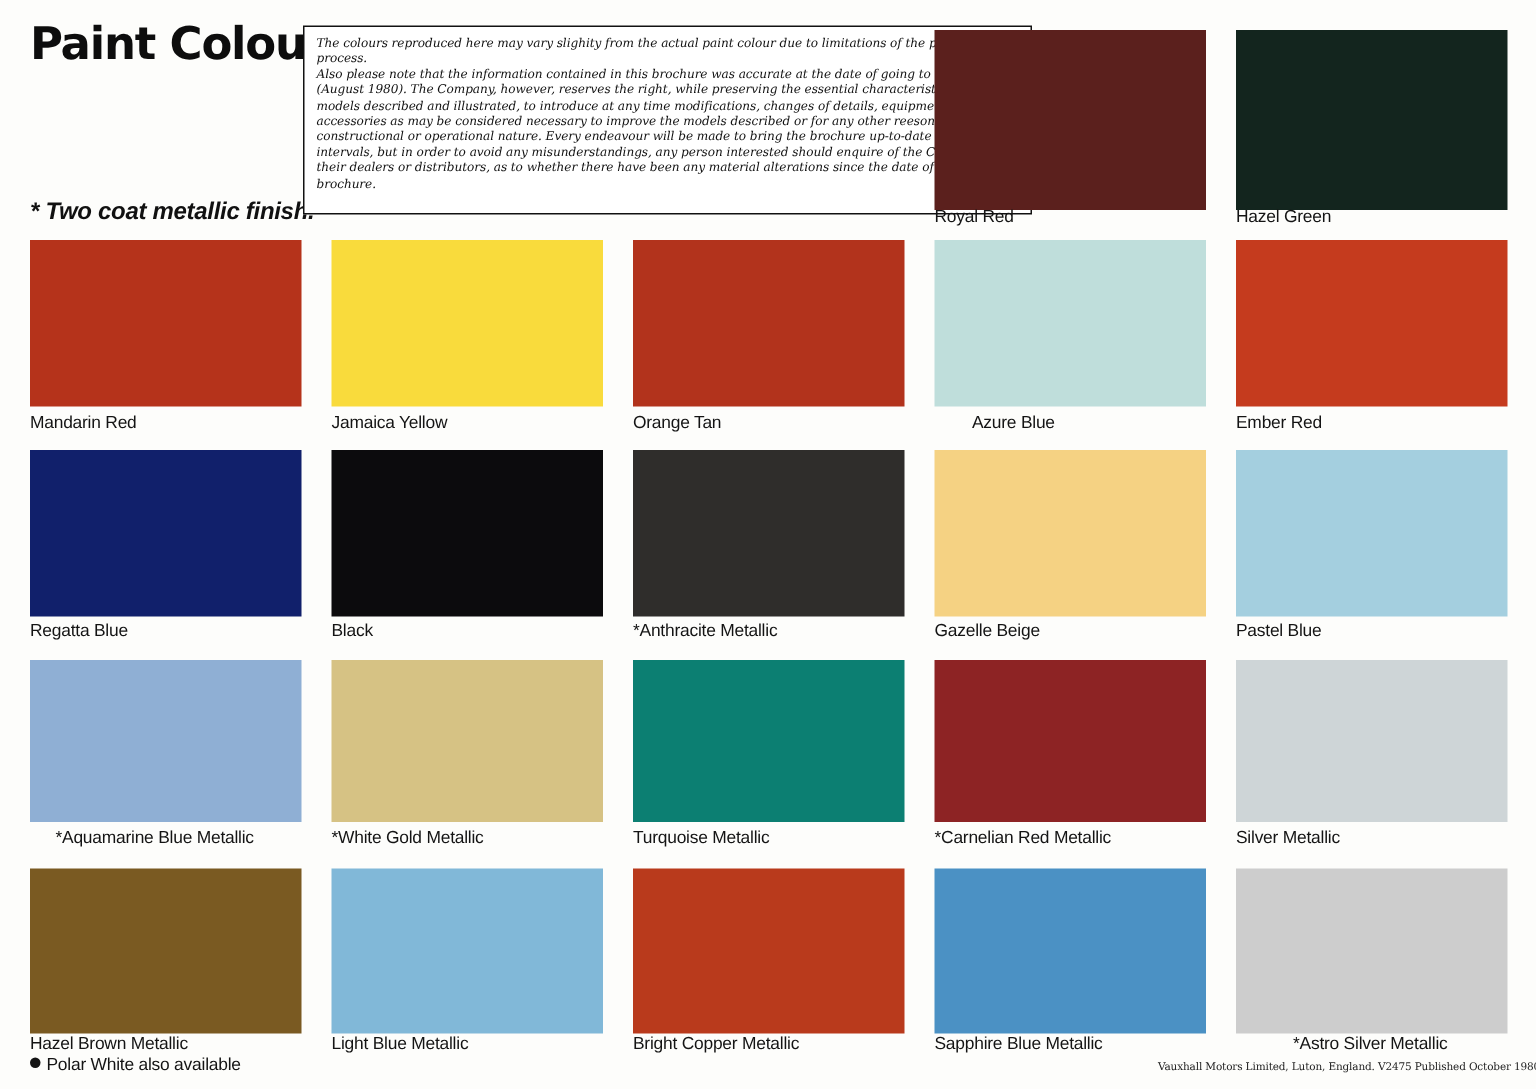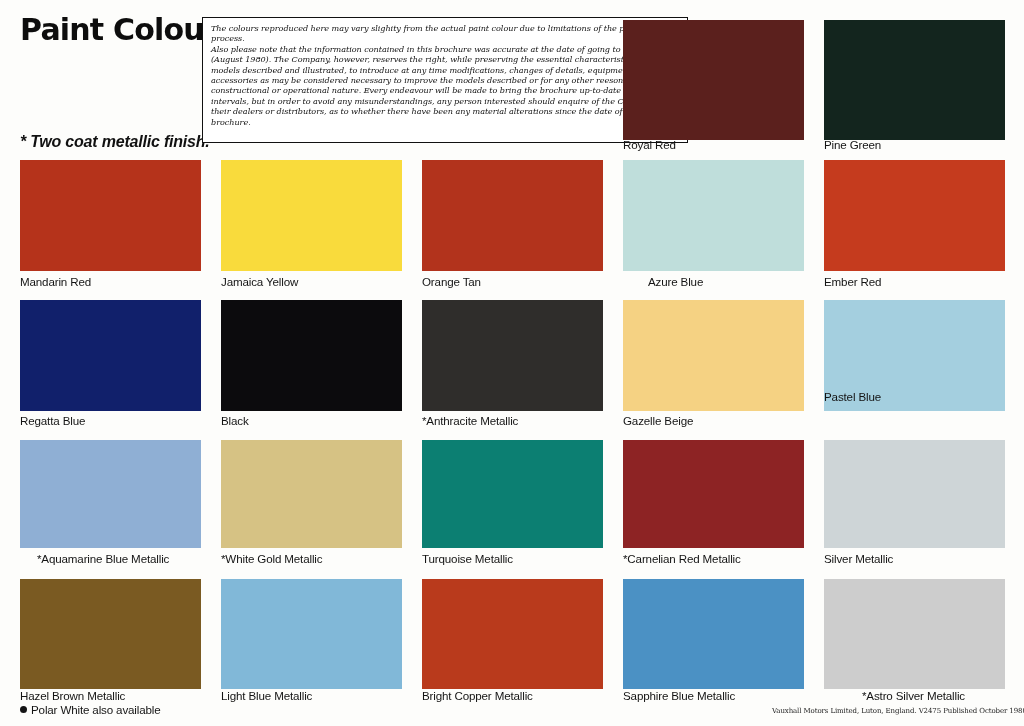--- a/index.html
+++ b/index.html
@@ -115,41 +115,41 @@
     <div class="disclaimer">
       <p>The colours reproduced here may vary slighity from the actual paint colour due to limitations of the printing process.</p>
       <p>Also please note that the information contained in this brochure was accurate at the date of going to press (August 1980). The Company, however, reserves the right, while preserving the essential characteristics of the models described and illustrated, to introduce at any time modifications, changes of details, equipment or accessories as may be considered necessary to improve the models described or for any other reeson of a constructional or operational nature. Every endeavour will be made to bring the brochure up-to-date at regular intervals, but in order to avoid any misunderstandings, any person interested should enquire of the Company, or their dealers or distributors, as to whether there have been any material alterations since the date of issue of this brochure.</p>
     </div>
   </div>
 
   <div id="swatch-grid">
       <div class="swatch" style="left: 623px; top: 20px; height: 120px; background: rgb(91, 32, 29);"></div>
       <div class="swatch-label" style="left: 623px; top: 138px;">Royal Red</div>
       <div class="swatch" style="left: 824px; top: 20px; height: 120px; background: rgb(19, 37, 30);"></div>
-      <div class="swatch-label" style="left: 824px; top: 138px;">Pine Green</div>
+      <div class="swatch-label" style="left: 824px; top: 138px;">Hazel Green</div>
       <div class="swatch" style="left: 20px; top: 160px; height: 111px; background: rgb(181, 51, 27);"></div>
       <div class="swatch-label" style="left: 20px; top: 275px;">Mandarin Red</div>
       <div class="swatch" style="left: 221px; top: 160px; height: 111px; background: rgb(249, 219, 60);"></div>
       <div class="swatch-label" style="left: 221px; top: 275px;">Jamaica Yellow</div>
       <div class="swatch" style="left: 422px; top: 160px; height: 111px; background: rgb(178, 51, 28);"></div>
       <div class="swatch-label" style="left: 422px; top: 275px;">Orange Tan</div>
       <div class="swatch" style="left: 623px; top: 160px; height: 111px; background: rgb(191, 222, 219);"></div>
       <div class="swatch-label" style="left: 648px; top: 275px;">Azure Blue</div>
       <div class="swatch" style="left: 824px; top: 160px; height: 111px; background: rgb(197, 59, 30);"></div>
       <div class="swatch-label" style="left: 824px; top: 275px;">Ember Red</div>
       <div class="swatch" style="left: 20px; top: 300px; height: 111px; background: rgb(17, 32, 107);"></div>
       <div class="swatch-label" style="left: 20px; top: 414px;">Regatta Blue</div>
       <div class="swatch" style="left: 221px; top: 300px; height: 111px; background: rgb(12, 11, 13);"></div>
       <div class="swatch-label" style="left: 221px; top: 414px;">Black</div>
       <div class="swatch" style="left: 422px; top: 300px; height: 111px; background: rgb(47, 45, 43);"></div>
       <div class="swatch-label" style="left: 422px; top: 414px;">*Anthracite Metallic</div>
       <div class="swatch" style="left: 623px; top: 300px; height: 111px; background: rgb(245, 210, 131);"></div>
       <div class="swatch-label" style="left: 623px; top: 414px;">Gazelle Beige</div>
       <div class="swatch" style="left: 824px; top: 300px; height: 111px; background: rgb(164, 207, 223);"></div>
-      <div class="swatch-label" style="left: 824px; top: 390px;">Pastel Blue</div>
+      <div class="swatch-label" style="left: 824px; top: 414px;">Pastel Blue</div>
       <div class="swatch" style="left: 20px; top: 440px; height: 108px; background: rgb(143, 175, 212);"></div>
       <div class="swatch-label" style="left: 20px; top: 552px; margin-left: 17px;">*Aquamarine Blue Metallic</div>
       <div class="swatch" style="left: 221px; top: 440px; height: 108px; background: rgb(214, 194, 132);"></div>
       <div class="swatch-label" style="left: 221px; top: 552px;">*White Gold Metallic</div>
       <div class="swatch" style="left: 422px; top: 440px; height: 108px; background: rgb(12, 127, 114);"></div>
       <div class="swatch-label" style="left: 422px; top: 552px;">Turquoise Metallic</div>
       <div class="swatch" style="left: 623px; top: 440px; height: 108px; background: rgb(141, 35, 36);"></div>
       <div class="swatch-label" style="left: 623px; top: 552px;">*Carnelian Red Metallic</div>
       <div class="swatch" style="left: 824px; top: 440px; height: 108px; background: rgb(206, 213, 215);"></div>
       <div class="swatch-label" style="left: 824px; top: 552px;">Silver Metallic</div>

